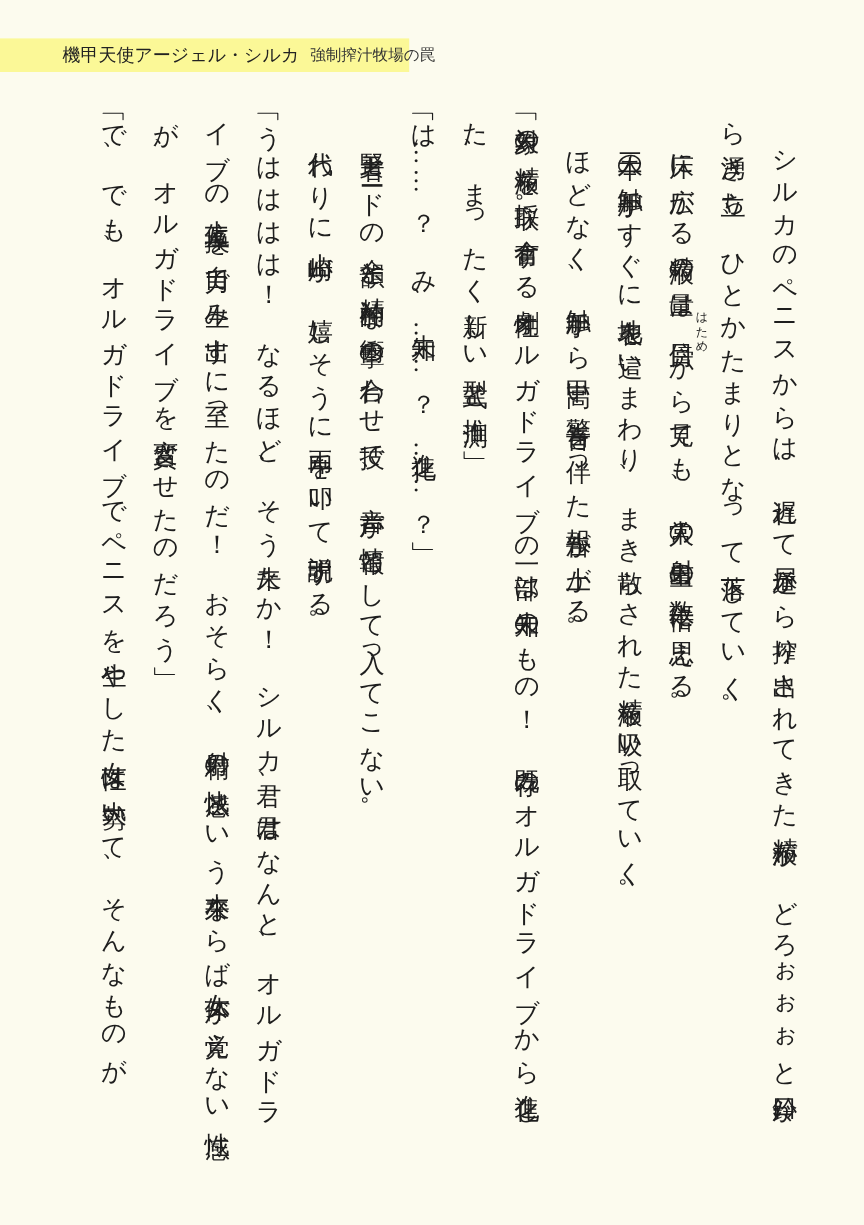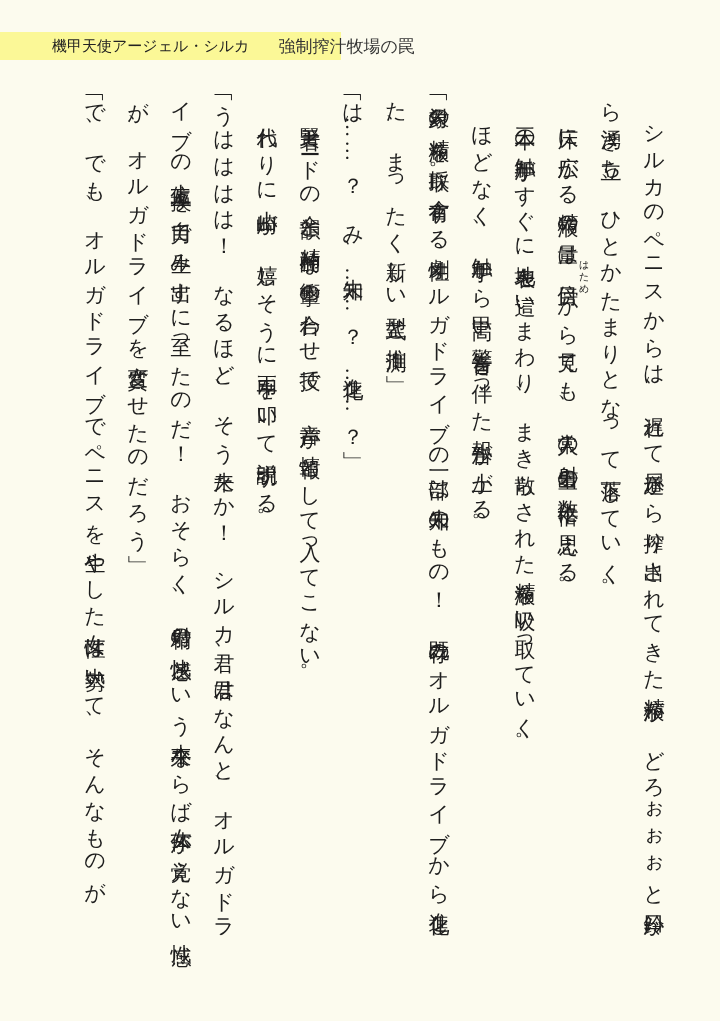--- a/index.html
+++ b/index.html
@@ -23,21 +23,21 @@
     white-space: nowrap;
   }
   .series-title {
     margin-left: 52px;
     font-size: 15px;
     letter-spacing: 0px;
     color: #222;
   }
   .episode-title {
     margin-left: 9px;
-    font-size: 17px;
+    font-size: 13px;
     color: #333;
   }
 
   
   .text-block {
     position: absolute;
     top: 87px;
     right: 45px;
     height: 858px;
     writing-mode: vertical-rl;
@@ -60,21 +60,21 @@
   ruby { ruby-align: center; }
   rt {
     font-size: 10px;
     letter-spacing: 0.5px;
     color: #1e1e1e;
   }
 </style>
 </head>
 <body style="background: rgb(252, 251, 238); color: rgb(30, 30, 30);">
 
-<header class="header-band" style="background: rgb(251, 248, 151); gap: 20px;">
+<header class="header-band" style="background: rgb(251, 248, 151);">
   <span class="series-title">機甲天使アージェル・シルカ</span>
   <span class="episode-title">強制搾汁牧場の罠</span>
 </header>
 
 <main class="text-block">
     <p class="indent">シルカのペニスからは、遅れて尿道から搾り出されてきた精液が、どろぉぉぉと鈴口から湧き立ち、ひとかたまりとなって落下していく。</p>
     <p class="indent">床に広がる精液の量は<ruby>傍目<rt>はため</rt></ruby>から見ても、常人の射出量の数十倍に思える。</p>
     <p class="indent">三本の触手がすぐに地表を這いまわり、まき散らされた精液を吸い取っていく。</p>
     <p class="indent">ほどなく、触手から甲高い警告音を伴った報告が上がる。</p>
     <p>「対象の精液を採取。含有する劇性オルガドライブの一部は未知のもの！　既存のオルガドライブから進化した、まったく新しい型式と推測！」</p>

